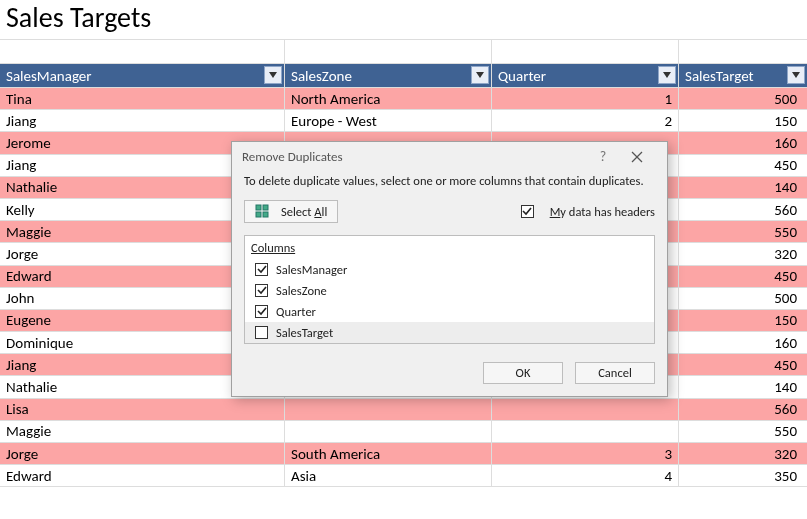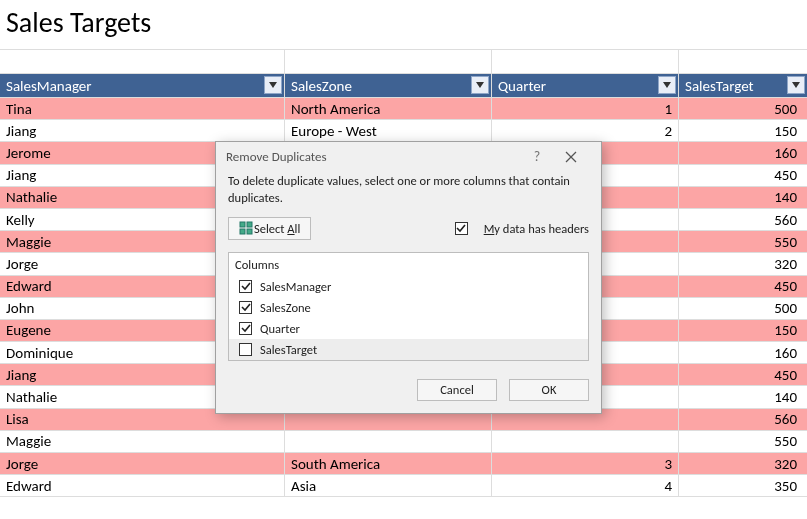--- a/index.html
+++ b/index.html
@@ -1,18 +1,18 @@
 <!DOCTYPE html>
 <html><head>
 <meta charset="utf-8">
 <style>
   * { box-sizing: border-box; margin: 0; padding: 0; font-family: "Calibri", "Segoe UI", sans-serif; }
   html, body { width: 807px; height: 519px; overflow: hidden; background: #fff; position: relative; }
 
-  .title-cell { padding: 4px 6px 8px 6px; font-size: 28px; font-weight: 400; border-bottom: 1px solid #ddd; height: 50px; display: flex; align-items: center; }
+  .title-cell { padding: 4px 6px 8px 6px; font-size: 28px; font-weight: 400; border-bottom: 1px solid #ddd; height: 40px; display: flex; align-items: center; }
   .spacer-row { height: 24px; border-bottom: 1px solid #ddd; display:flex; }
   .spacer-row > div { border-right:1px solid #ddd; }
   .spacer-row > div:last-child { border-right:none; }
 
   .grid { display: flex; flex-direction: column; }
   .row { display: flex; height: 22.2px; border-bottom: 1px solid #ddd; }
   .cell { display:flex; align-items:center; padding: 0 6px; font-size:15px; border-right:1px solid #ddd; position:relative; }
   .cell:last-child { border-right: none; }
   .row.even { background: #fca5a5; }
   .header-row .cell { background: #3F6293; color:#fff; font-weight:400; }
@@ -21,36 +21,36 @@
   .c-mgr { width:285px; }
   .c-zone { width:207px; }
   .c-qtr { width:187px; justify-content:flex-end; }
   .c-tgt { flex:1; justify-content:flex-end; padding-right:10px; }
   .header-row .c-qtr, .header-row .c-tgt { justify-content:flex-start; }
 
   .filter-btn { position:absolute; right:2px; top:2px; width:18px; height:18px; background:#E9EEF7; border:1px solid #8FA6C8; display:flex; align-items:center; justify-content:center; }
   .filter-btn svg { width:8px; height:6px; }
 
   
-  .dialog { position:absolute; left:215px; top:141px; width:387px; background:#F0F0F0; border:1px solid #A0A0A0; box-shadow:3px 3px 12px rgba(0,0,0,0.25); font-size:12.5px; color:#222; font-family:"Segoe UI",sans-serif; }
+  .dialog { position:absolute; left:231px; top:141px; width:437px; background:#F0F0F0; border:1px solid #A0A0A0; box-shadow:3px 3px 12px rgba(0,0,0,0.25); font-size:12.5px; color:#222; font-family:"Segoe UI",sans-serif; }
   .dlg-title { display:flex; align-items:center; padding:6px 10px 6px 10px; color:#555; }
   .dlg-title-text { flex:1; font-size:13px; }
   .dlg-help { width:28px; text-align:center; color:#777; font-size:14px; }
   .dlg-close { width:40px; display:flex; align-items:center; justify-content:center; cursor:default; }
   .dlg-close svg { width:12px; height:12px; stroke:#555; stroke-width:1.2; }
   .dlg-body { padding:2px 12px 8px 12px; }
   .dlg-msg { margin-bottom:10px; line-height:1.35; }
   .dlg-toolbar { display:flex; align-items:center; gap:10px; margin-bottom:12px; }
-  .dlg-btn-small { display:flex; align-items:center; gap:1px; background:#F6F6F6; border:1px solid #BDBDBD; padding:3px 10px; font-size:12.5px; cursor:default; }
+  .dlg-btn-small { display:flex; align-items:center; gap:12px; background:#F6F6F6; border:1px solid #BDBDBD; padding:3px 10px; font-size:12.5px; cursor:default; }
   .dlg-btn-small svg { width:14px; height:14px; }
   .chk-wrap { display:flex; align-items:center; gap:16px; margin-left:auto; }
   .chk { width:13px; height:13px; border:1px solid #333; display:flex; align-items:center; justify-content:center; background:#fff; }
   .chk svg { width:10px; height:9px; stroke:#222; stroke-width:1.6; fill:none; }
   .columns-box { border:1px solid #BDBDBD; background:#fff; }
-  .columns-box .fs-label { padding:4px 6px 4px 6px; font-size:12.5px; }
+  .columns-box .fs-label { padding:4px 6px 4px 6px; font-size:12.5px;text-decoration:underline; }
   .col-item { display:flex; align-items:center; gap:8px; padding:3px 8px 3px 10px; }
   .col-item.sel { background:#EDEDED; }
   .col-item .chk { width:13px; height:13px; }
   .dlg-buttons { display:flex; justify-content:flex-end; gap:12px; padding:10px 12px 12px 12px; }
   .dlg-btn { width:80px; height:22px; background:#F6F6F6; border:1px solid #BDBDBD; font-size:12.5px; display:flex; align-items:center; justify-content:center; cursor:default; }
   .ul-m { text-decoration: underline; }
 </style>
 </head>
 <body>
 
@@ -270,16 +270,16 @@
             <span>Quarter</span>
           </div>
           <div class="col-item sel">
             <span class="chk"></span>
             <span>SalesTarget</span>
           </div>
         </div>
     </div>
   </div>
   <div class="dlg-buttons">
+    <div class="dlg-btn">OK</div>
     <div class="dlg-btn">Cancel</div>
-    <div class="dlg-btn">OK</div>
   </div>
 </div>
 
 </body></html>

